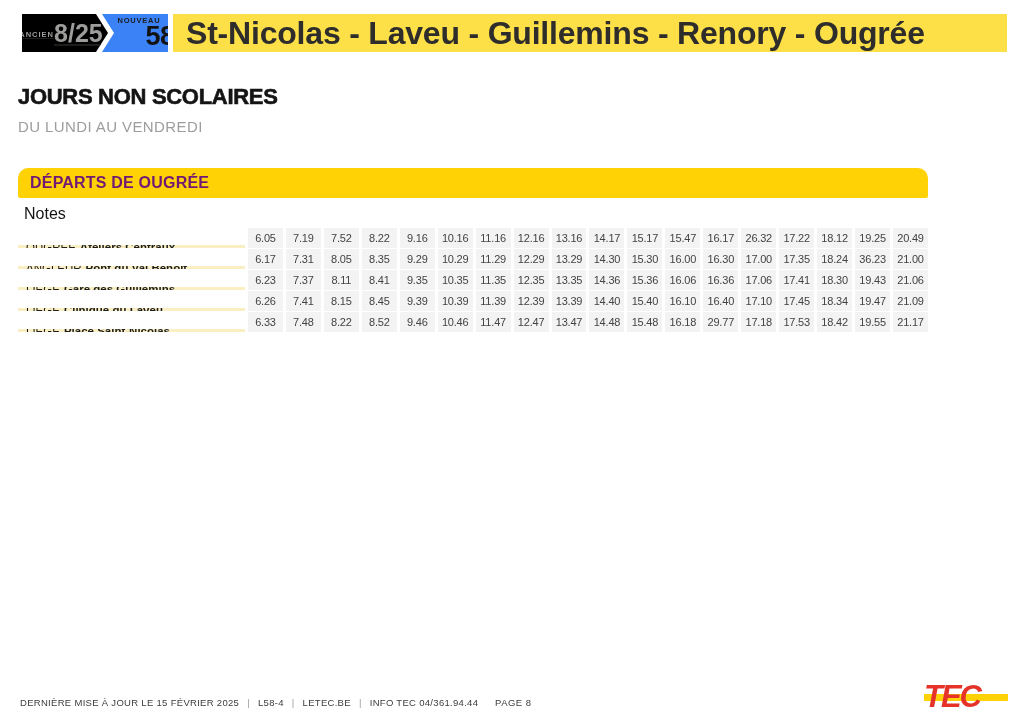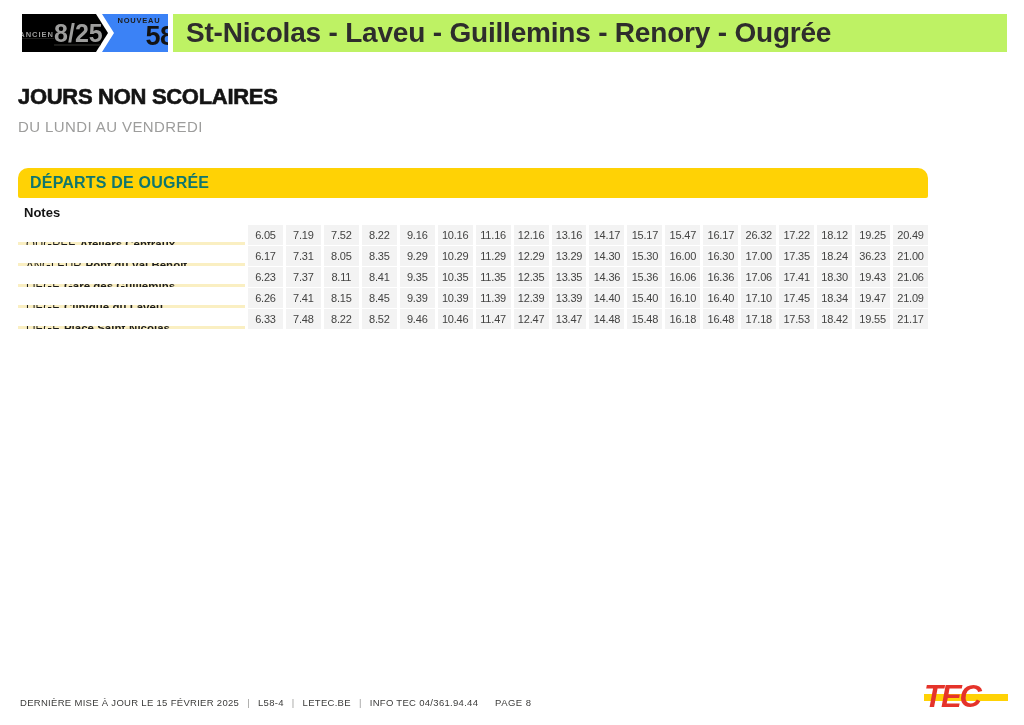--- a/index.html
+++ b/index.html
@@ -37,44 +37,44 @@
     display:flex; flex-direction:column; align-items:center; justify-content:center;
     padding-left:8px;
   }
   .new-box .tiny-label {
     font-size:7.5px; letter-spacing:0.8px; color:#1d1d1b; font-weight:bold; margin-bottom:-2px;
   }
   .new-box .big-num {
     font-size:27px; color:#131313; font-weight:bold; line-height:1; letter-spacing:-0.5px;margin-left:42px;
   }
   .route-bar {
-    flex:1; margin-left:5px; background:#bef264;
+    flex:1; margin-left:5px; background:#fde047;
     display:flex; align-items:center; padding-left:13px;
-    font-size:28px; font-weight:bold; color:#2e2d2c; letter-spacing:-0.2px;
+    font-size:32px; font-weight:bold; color:#2e2d2c; letter-spacing:-0.2px;
   }
 
   
   .section-head { position:absolute; left:18px; top:84px; }
   .section-title {
     font-size:22px; font-weight:bold; color:#141414; letter-spacing:-0.3px;
     -webkit-text-stroke:0.6px #141414;
   }
   .section-subtitle {
     margin-top:8px; font-size:15px; color:#9d9d9c; letter-spacing:0.4px;
   }
 
   
   .table-area { position:absolute; left:18px; top:168px; width:910px; }
   .banner {
     height:30px; background:#ffd205; border-radius:10px 10px 2px 2px;
     display:flex; align-items:center; padding-left:12px;
-    font-size:16px; font-weight:bold; color:#0f766e; letter-spacing:0.2px;
+    font-size:16px; font-weight:bold; color:#701a75; letter-spacing:0.2px;
   }
   .notes-label {
-    margin:7px 0 5px 6px; font-size:13px; font-weight:bold; color:#141414;
+    margin:7px 0 5px 6px; font-size:16px; font-weight:normal; color:#141414;
   }
   .t-row {
     display:grid; grid-template-columns:227px repeat(18, 1fr);
     column-gap:3px; height:20px; margin-bottom:1px;
   }
   .label-cell {
     background:#faefc2; display:flex; align-items:center; padding-left:8px;
     font-size:11.5px; white-space:nowrap; overflow:hidden; color:#1d1d1b;margin-top:17px;
   }
   .label-cell .city { font-weight:normal; margin-right:4px; }
@@ -237,21 +237,21 @@
           <div class="time-cell">8.22</div>
           <div class="time-cell">8.52</div>
           <div class="time-cell">9.46</div>
           <div class="time-cell">10.46</div>
           <div class="time-cell">11.47</div>
           <div class="time-cell">12.47</div>
           <div class="time-cell">13.47</div>
           <div class="time-cell">14.48</div>
           <div class="time-cell">15.48</div>
           <div class="time-cell">16.18</div>
-          <div class="time-cell">16.48</div>
+          <div class="time-cell">29.77</div>
           <div class="time-cell">17.18</div>
           <div class="time-cell">17.53</div>
           <div class="time-cell">18.42</div>
           <div class="time-cell">19.55</div>
           <div class="time-cell">21.17</div>
         </div>
       </div>
   </div>
 
   <div class="footer-line" id="footer-items">

